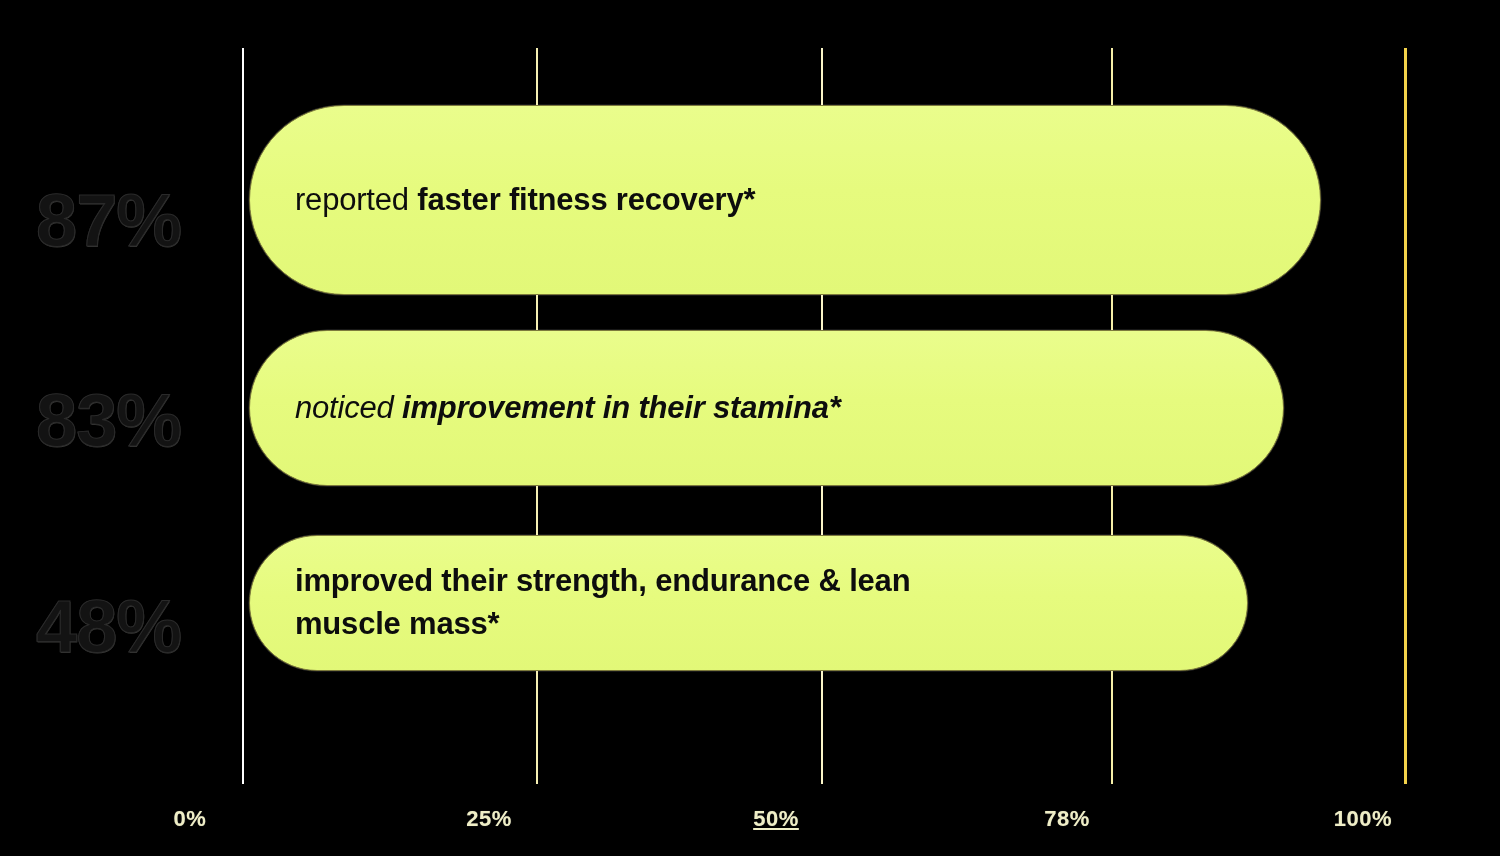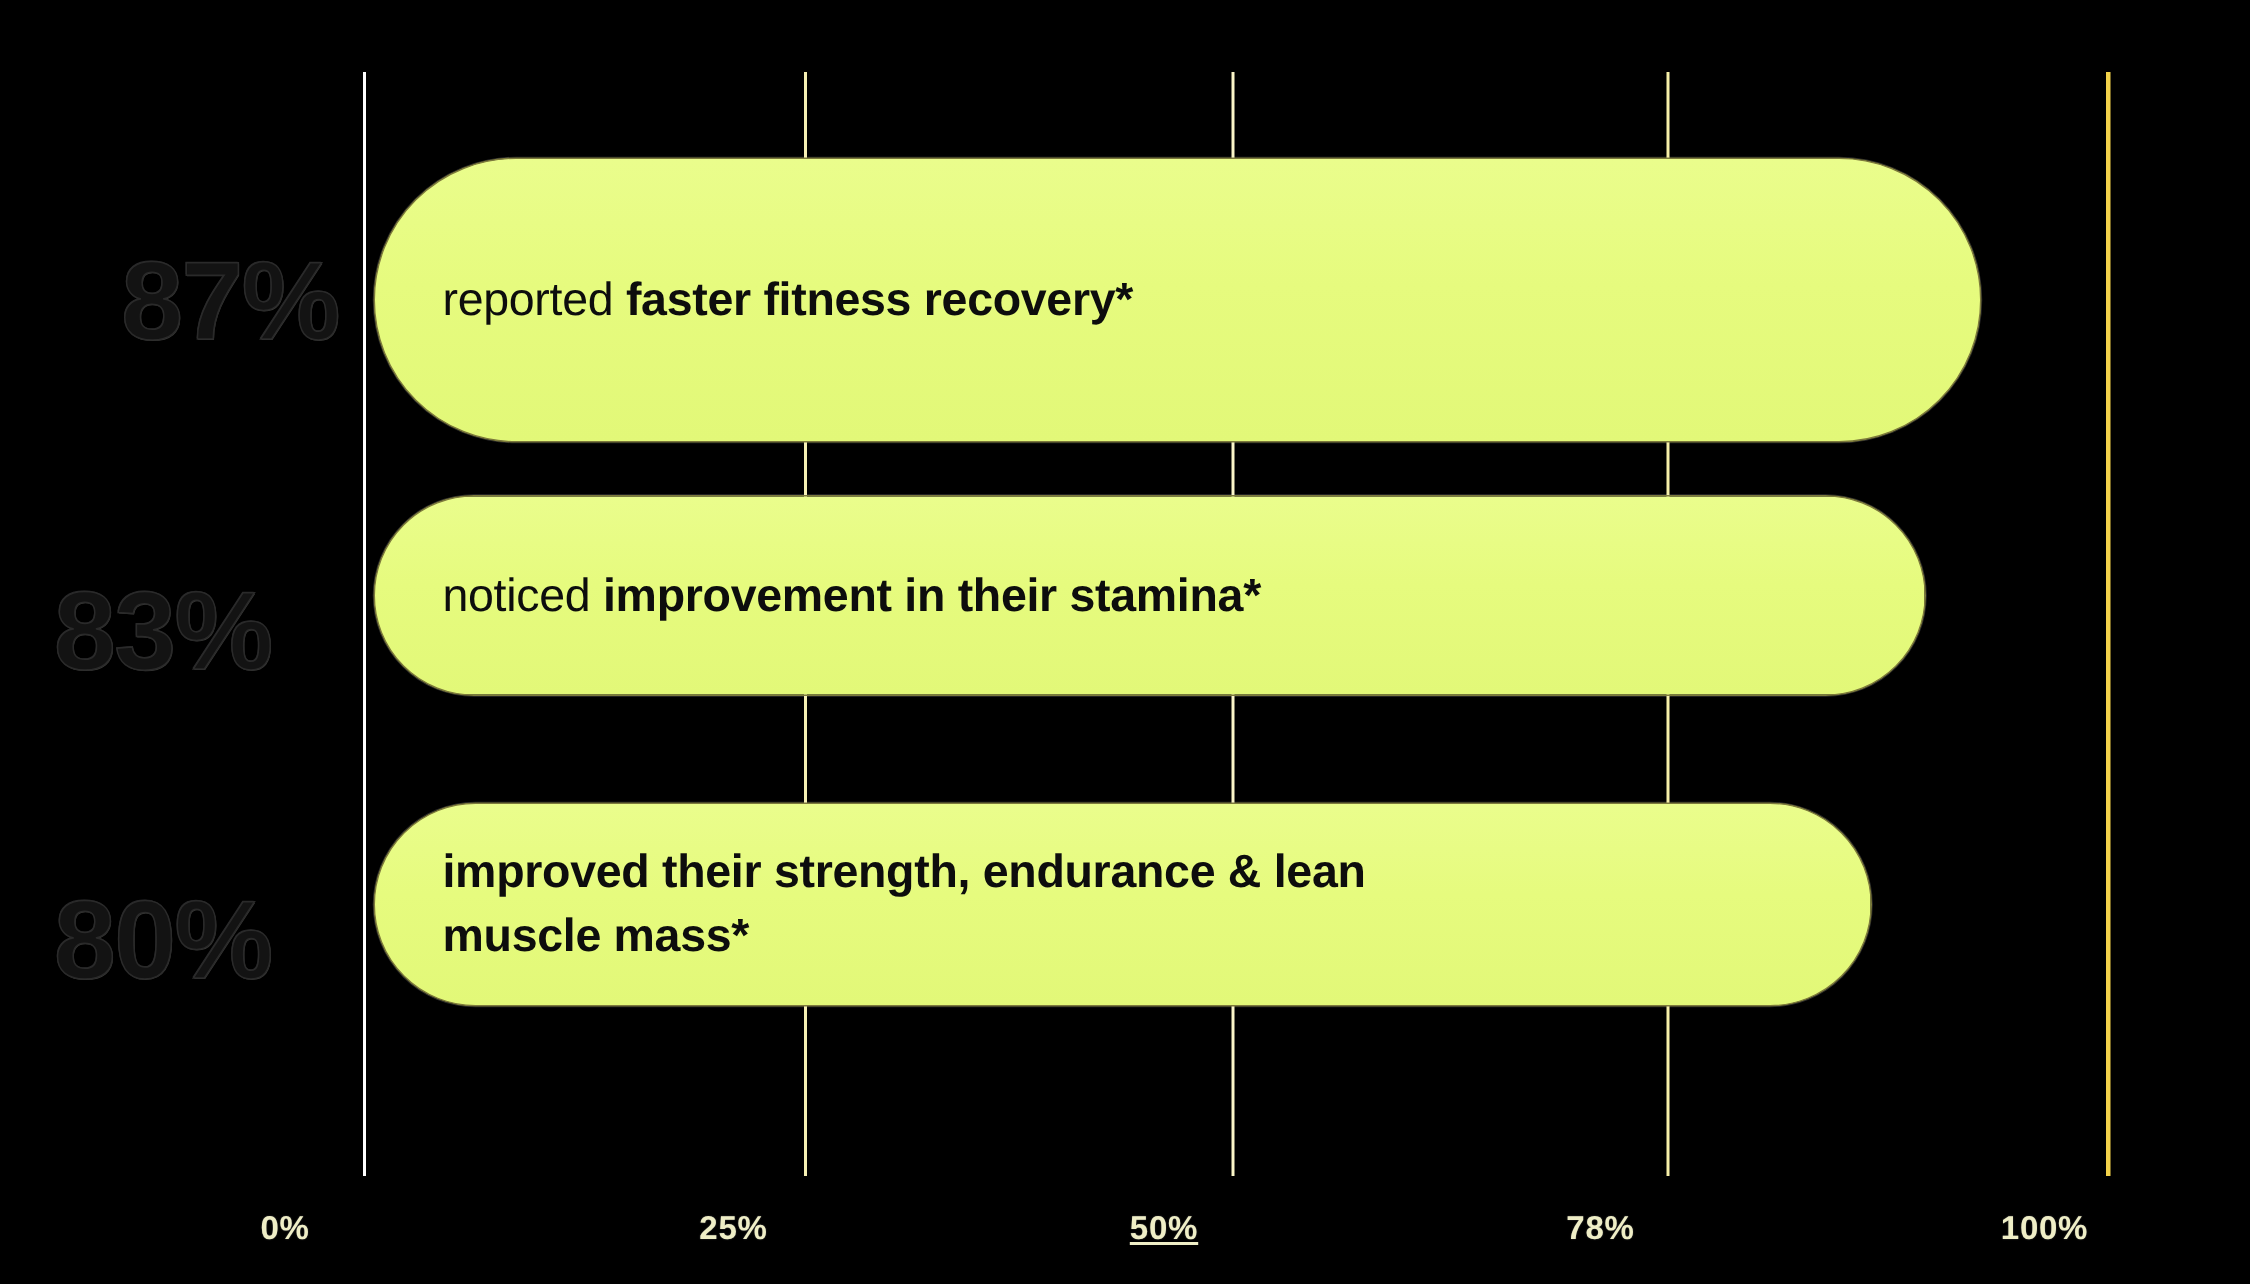--- a/index.html
+++ b/index.html
@@ -98,33 +98,33 @@
 <body>
 
 <div id="chart-root">
 
   <div class="gridline axis-zero" style="left:242px;"></div>
   <div class="gridline tick-25" style="left:536px;"></div>
   <div class="gridline tick-50" style="left:821px;"></div>
   <div class="gridline tick-75" style="left:1111px;"></div>
   <div class="gridline tick-100" style="left:1404px;"></div>
 
-  <div class="pct-label" style="top:164px;text-align:right;">87%</div>
+  <div class="pct-label" style="top:184px;">87%</div>
 
   <div class="pct-label" style="top:384px;">83%</div>
 
-  <div class="pct-label" style="top:590px;">80%</div>
+  <div class="pct-label" style="top:590px;">48%</div>
 
   <div class="bar" style="left:249px; top:105px; width:1072px; height:190px;">
     <div class="bar-text">
       <span class="light">reported </span><span class="bold">faster fitness recovery*</span>
     </div>
   </div>
 
-  <div class="bar" style="left:249px; top:330px; width:1035px; height:134px;">
+  <div class="bar" style="left:249px; top:330px; width:1035px; height:156px;font-style:italic;">
     <div class="bar-text">
       <span class="light">noticed </span><span class="bold">improvement in their stamina*</span>
     </div>
   </div>
 
   <div class="bar" style="left:249px; top:535px; width:999px; height:136px;">
     <div class="bar-text">
       <span class="line">improved their strength, endurance &amp; lean</span>
       <span class="line">muscle mass*</span>
     </div>

